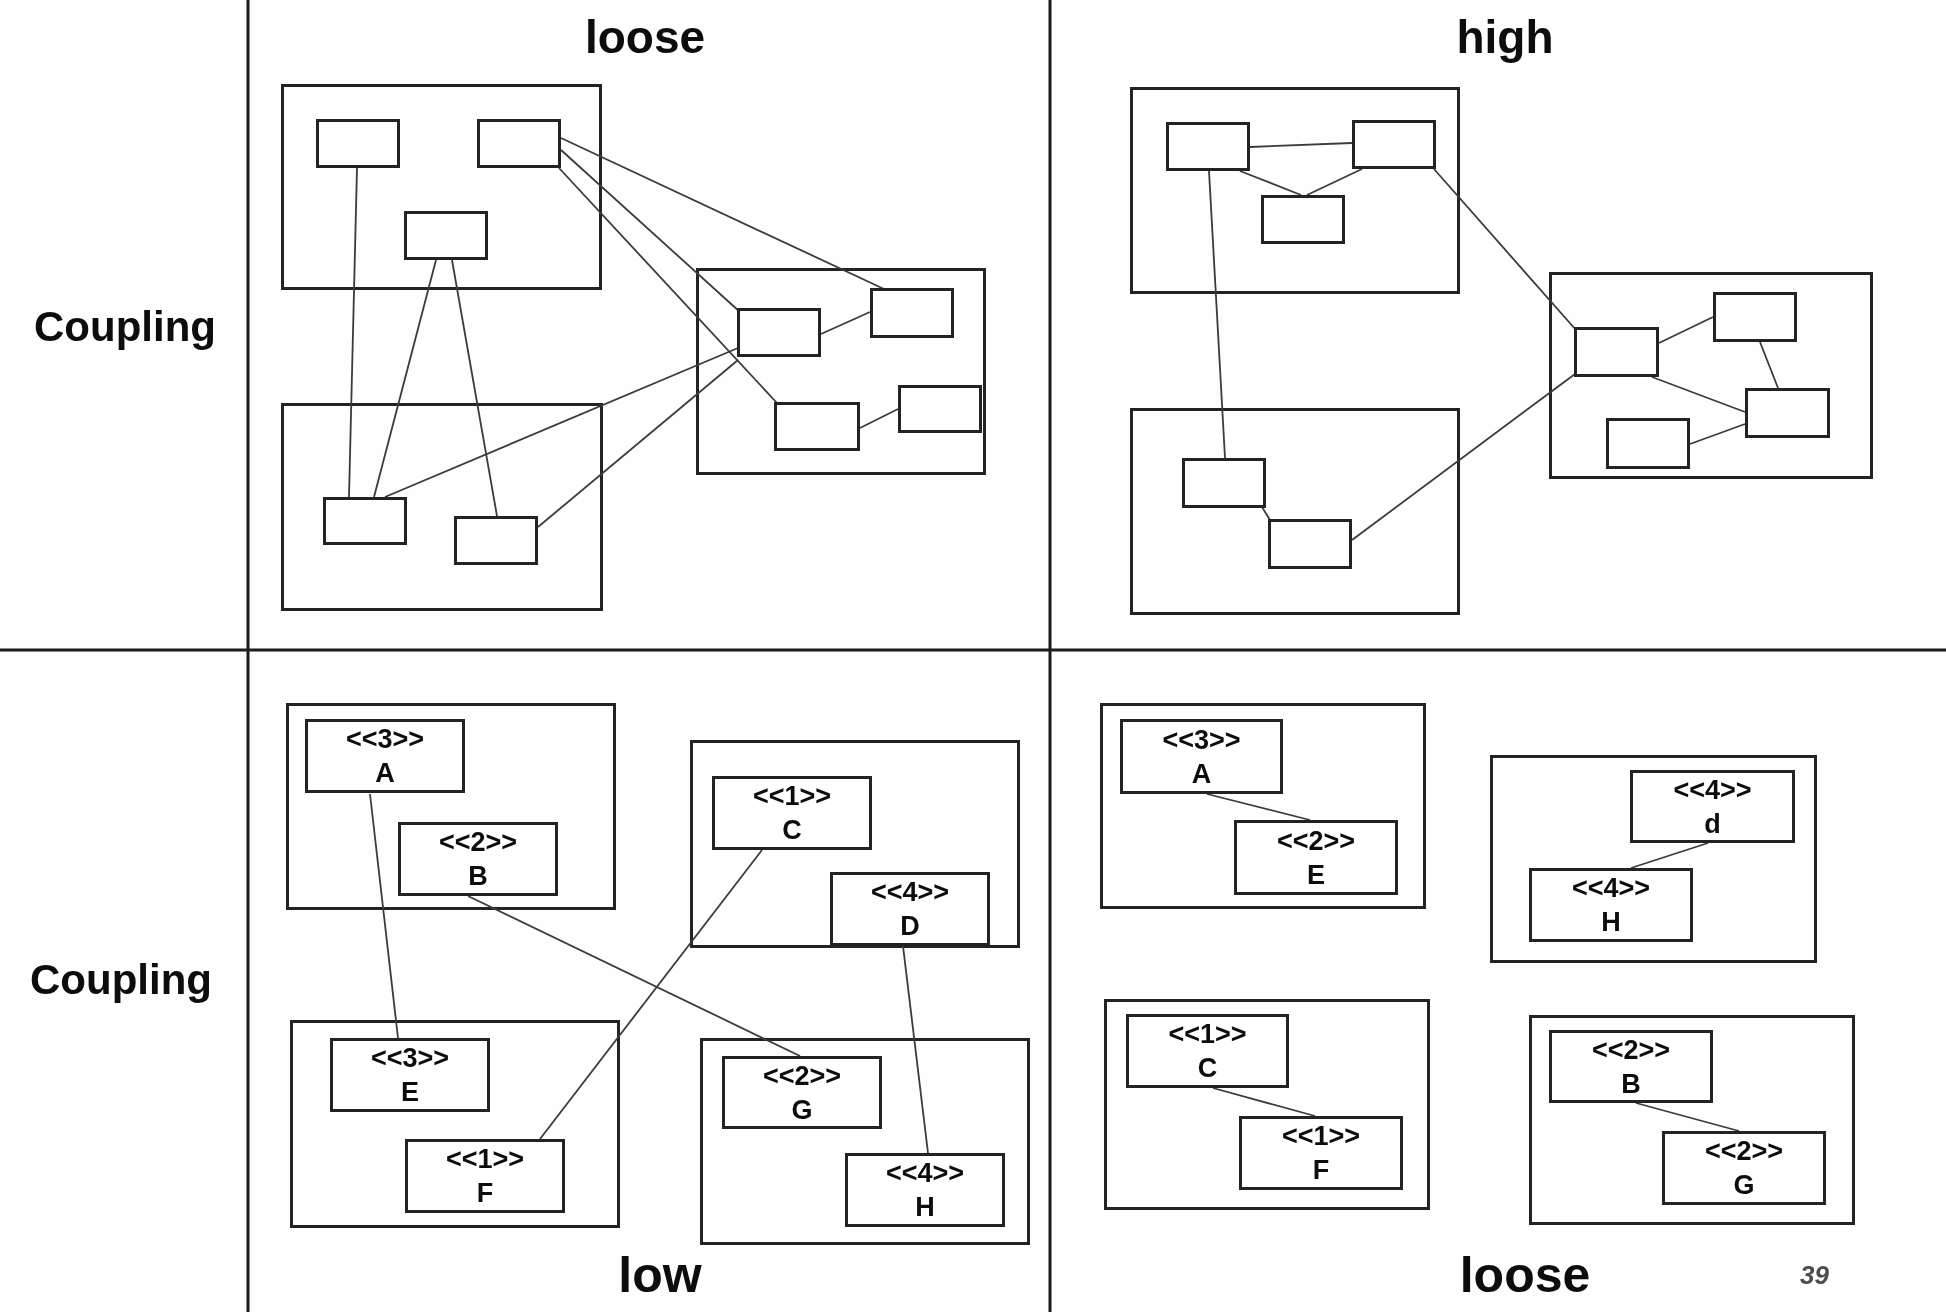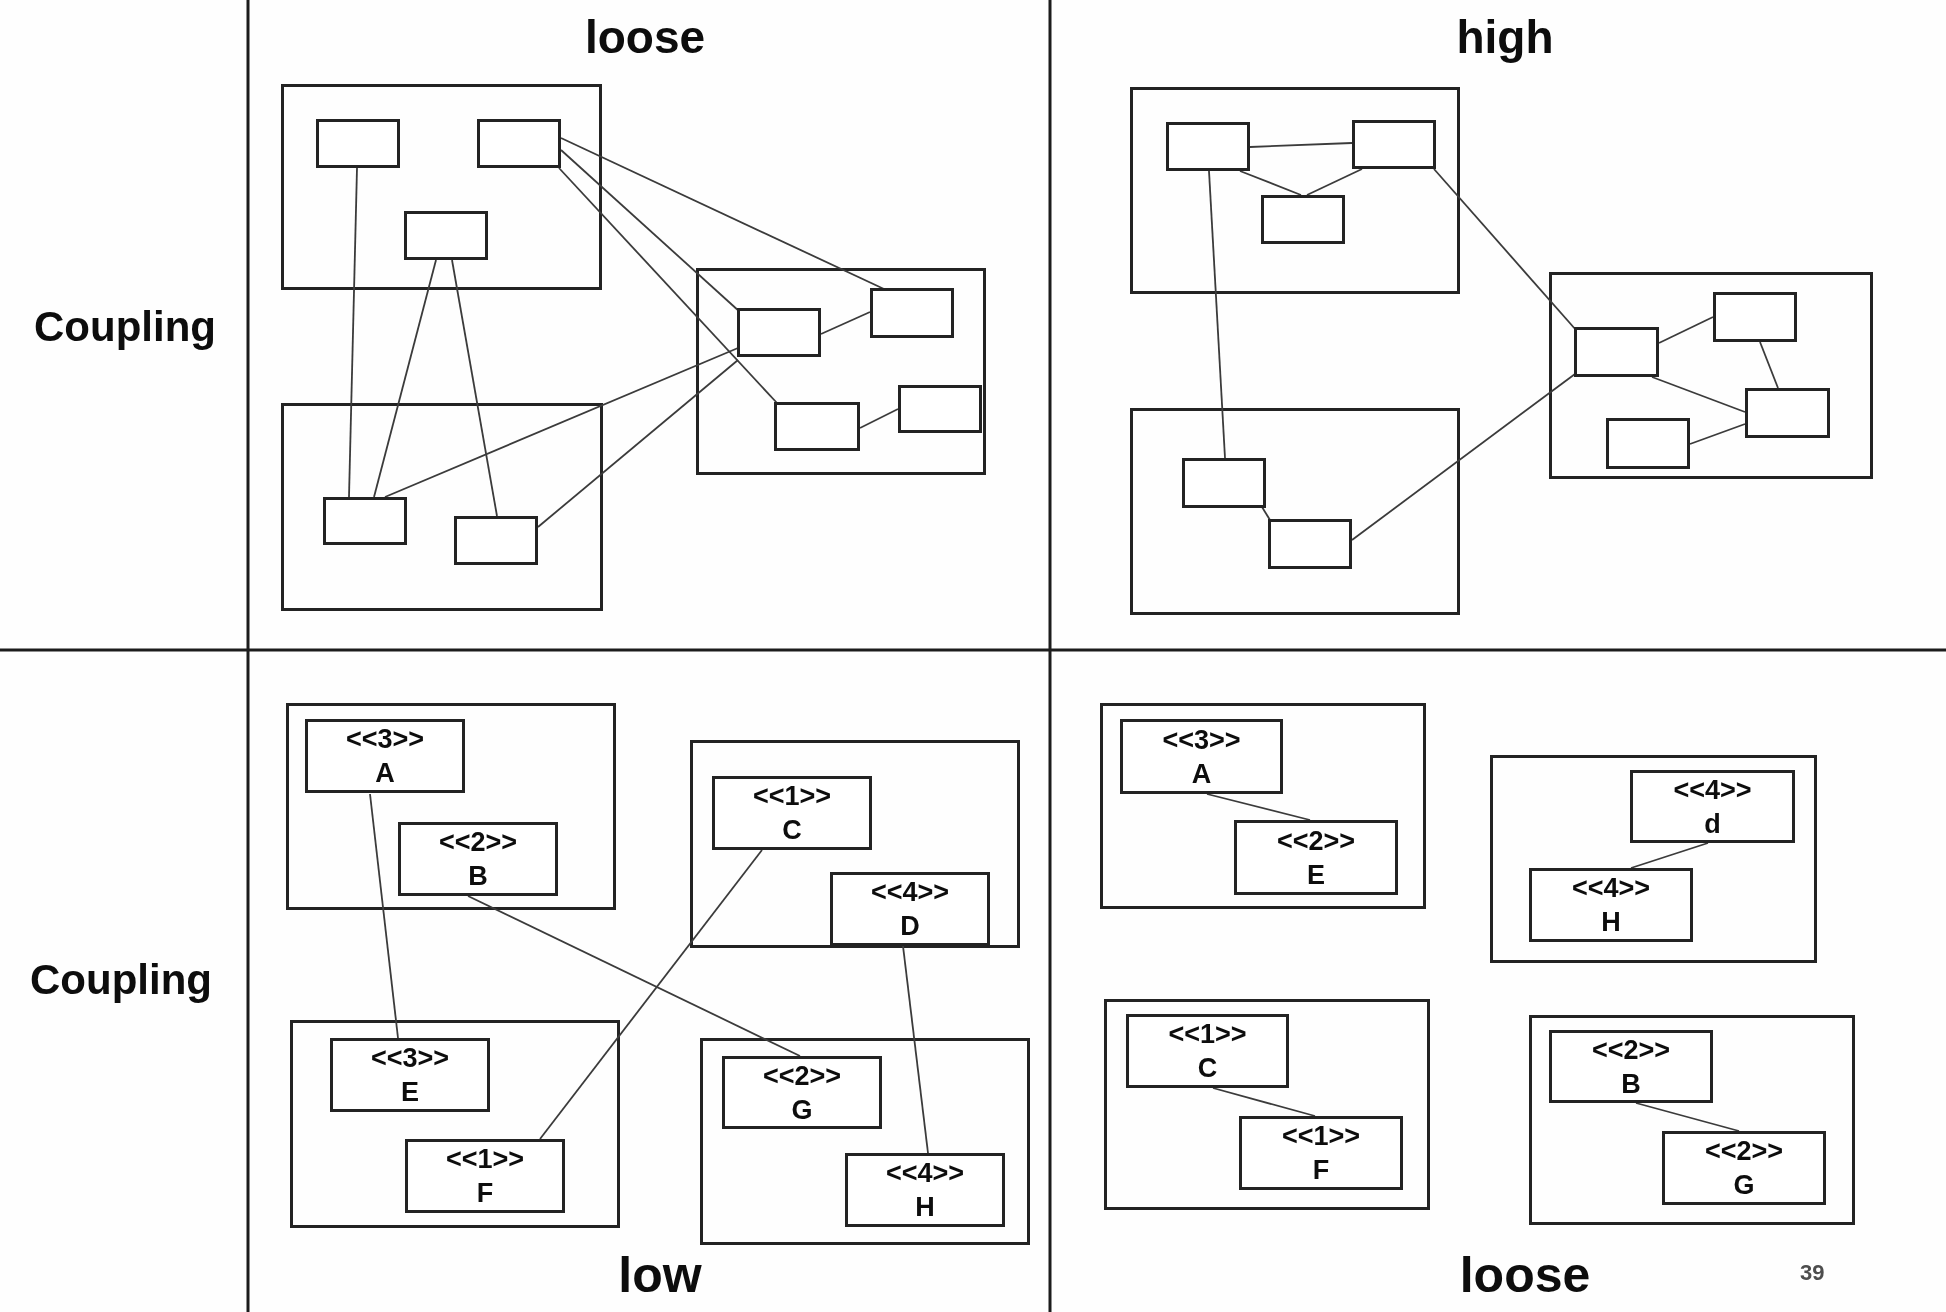--- a/index.html
+++ b/index.html
@@ -38,21 +38,21 @@
   .qlabel{
     position:absolute;z-index:20;
     font-weight:bold;color:#0d0d0d;
     text-align:center;
   }
   .collabel{font-size:46px;}
   .rowlabel{position:absolute;z-index:20;font-weight:bold;font-size:42px;color:#0d0d0d;}
   .botlabel{font-size:50px;}
   #page-number{
     position:absolute;z-index:20;
-    font-size:22px;font-weight:600;color:#4d4d4d;
+    font-size:26px;font-weight:600;color:#4d4d4d;font-style:italic;
   }
 </style>
 </head>
 <body>
 
 <div id="canvas">
 
   <svg id="wires" width="1946" height="1312" viewBox="0 0 1946 1312">
 
     <line x1="248" y1="0" x2="248" y2="1312" stroke="#1c1c1c" stroke-width="3"></line>

